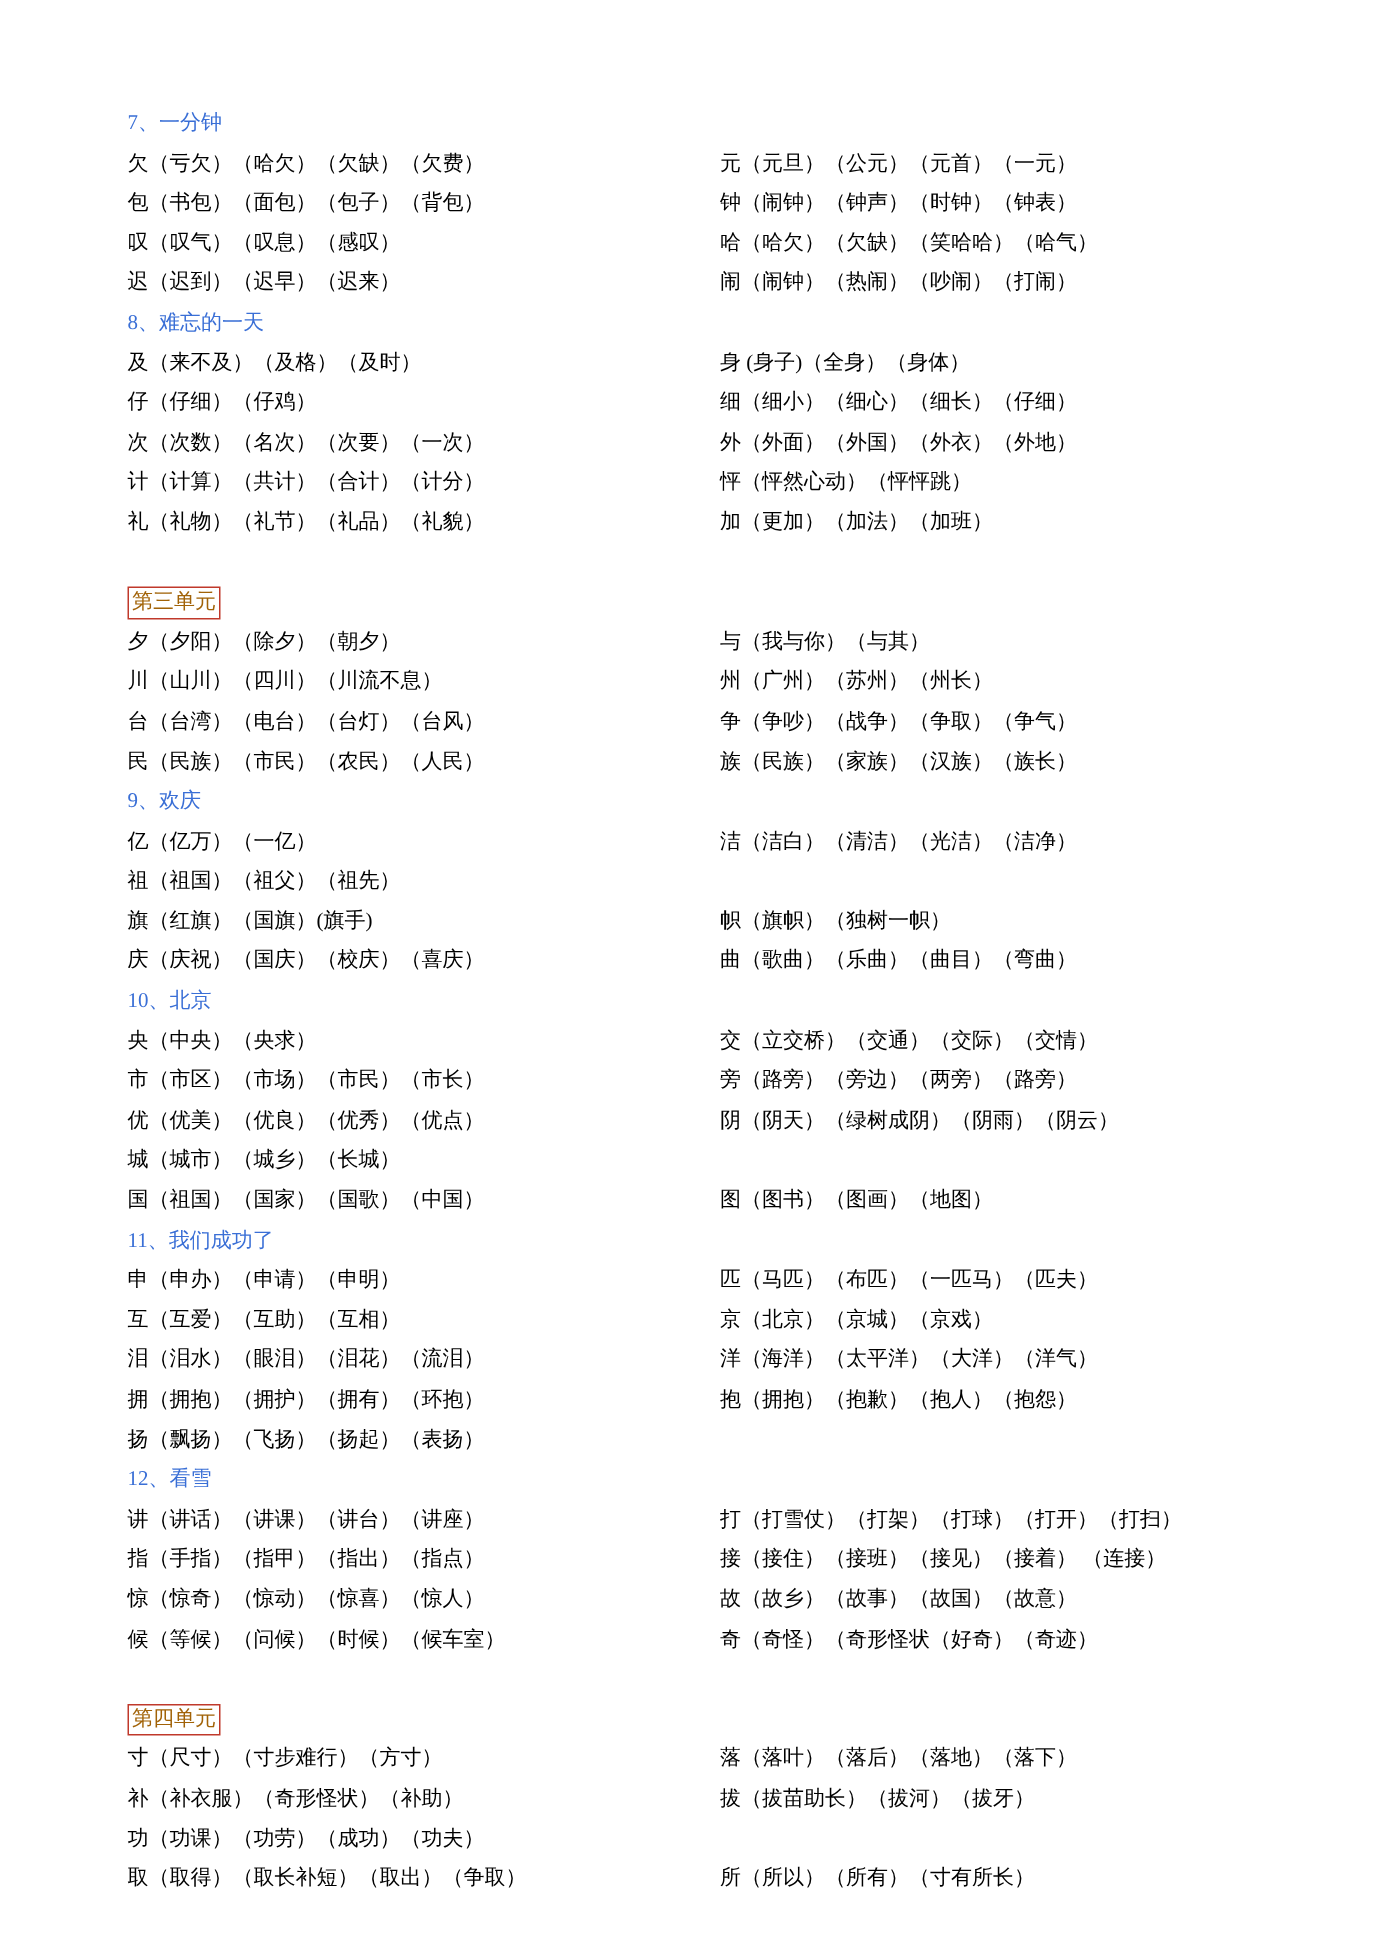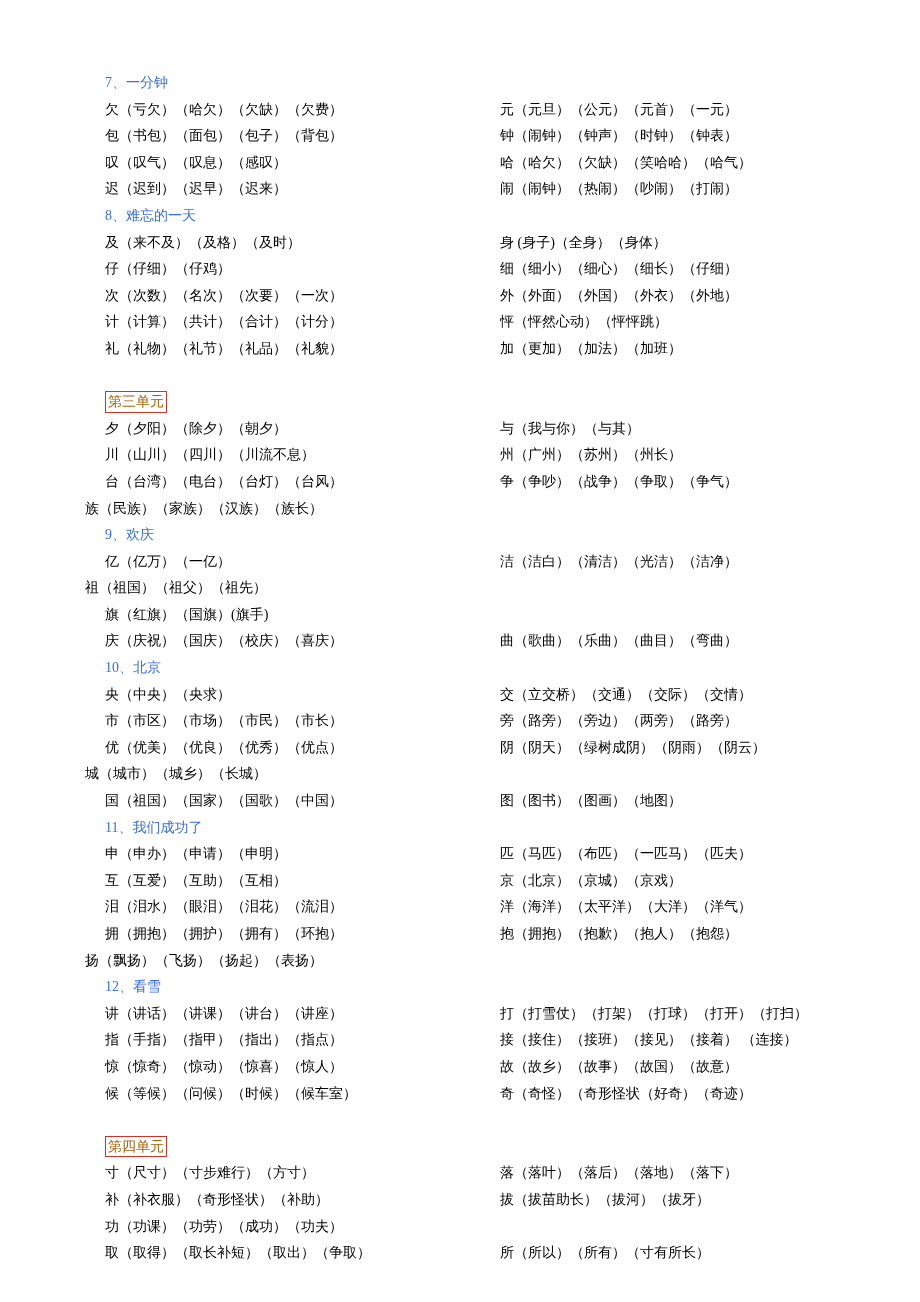--- a/index.html
+++ b/index.html
@@ -13,21 +13,21 @@
       color: #000;
       background: #fff;
     }
     .row {
       display: flex;
       width: 100%;
     }
     .left, .right {
       box-sizing: border-box;
     }
-    .left { width: 395px; margin-left: 20px; }
+    .left { width: 395px; }
     .right { flex: 1; }
     .sec-blue { color: #3a6fd6; }
     .sec-red {
       color: #a16207;
       border: 1px solid #c0392b;
       display: inline-block;
       padding: 0 2px;
       line-height: 1.4;
       margin-bottom: 2px;
     }
@@ -94,35 +94,37 @@
     </div>
     <div class="row">
       <div class="left">川（山川）（四川）（川流不息）</div>
       <div class="right">州（广州）（苏州）（州长）</div>
     </div>
     <div class="row">
       <div class="left">台（台湾）（电台）（台灯）（台风）</div>
       <div class="right">争（争吵）（战争）（争取）（争气）</div>
     </div>
     <div class="row">
+      <div class="left">民（民族）（市民）（农民）（人民）</div>
       <div class="right">族（民族）（家族）（汉族）（族长）</div>
     </div>
     <div class="row">
       <div class="left"><span class="sec-blue">9、欢庆</span></div>
       <div class="right"></div>
     </div>
     <div class="row">
       <div class="left">亿（亿万）（一亿）</div>
       <div class="right">洁（洁白）（清洁）（光洁）（洁净）</div>
     </div>
     <div class="row">
       <div class="right">祖（祖国）（祖父）（祖先）</div>
     </div>
     <div class="row">
       <div class="left">旗（红旗）（国旗）(旗手)</div>
+      <div class="right">帜（旗帜）（独树一帜）</div>
     </div>
     <div class="row">
       <div class="left">庆（庆祝）（国庆）（校庆）（喜庆）</div>
       <div class="right">曲（歌曲）（乐曲）（曲目）（弯曲）</div>
     </div>
     <div class="row">
       <div class="left"><span class="sec-blue">10、北京</span></div>
       <div class="right"></div>
     </div>
     <div class="row">

